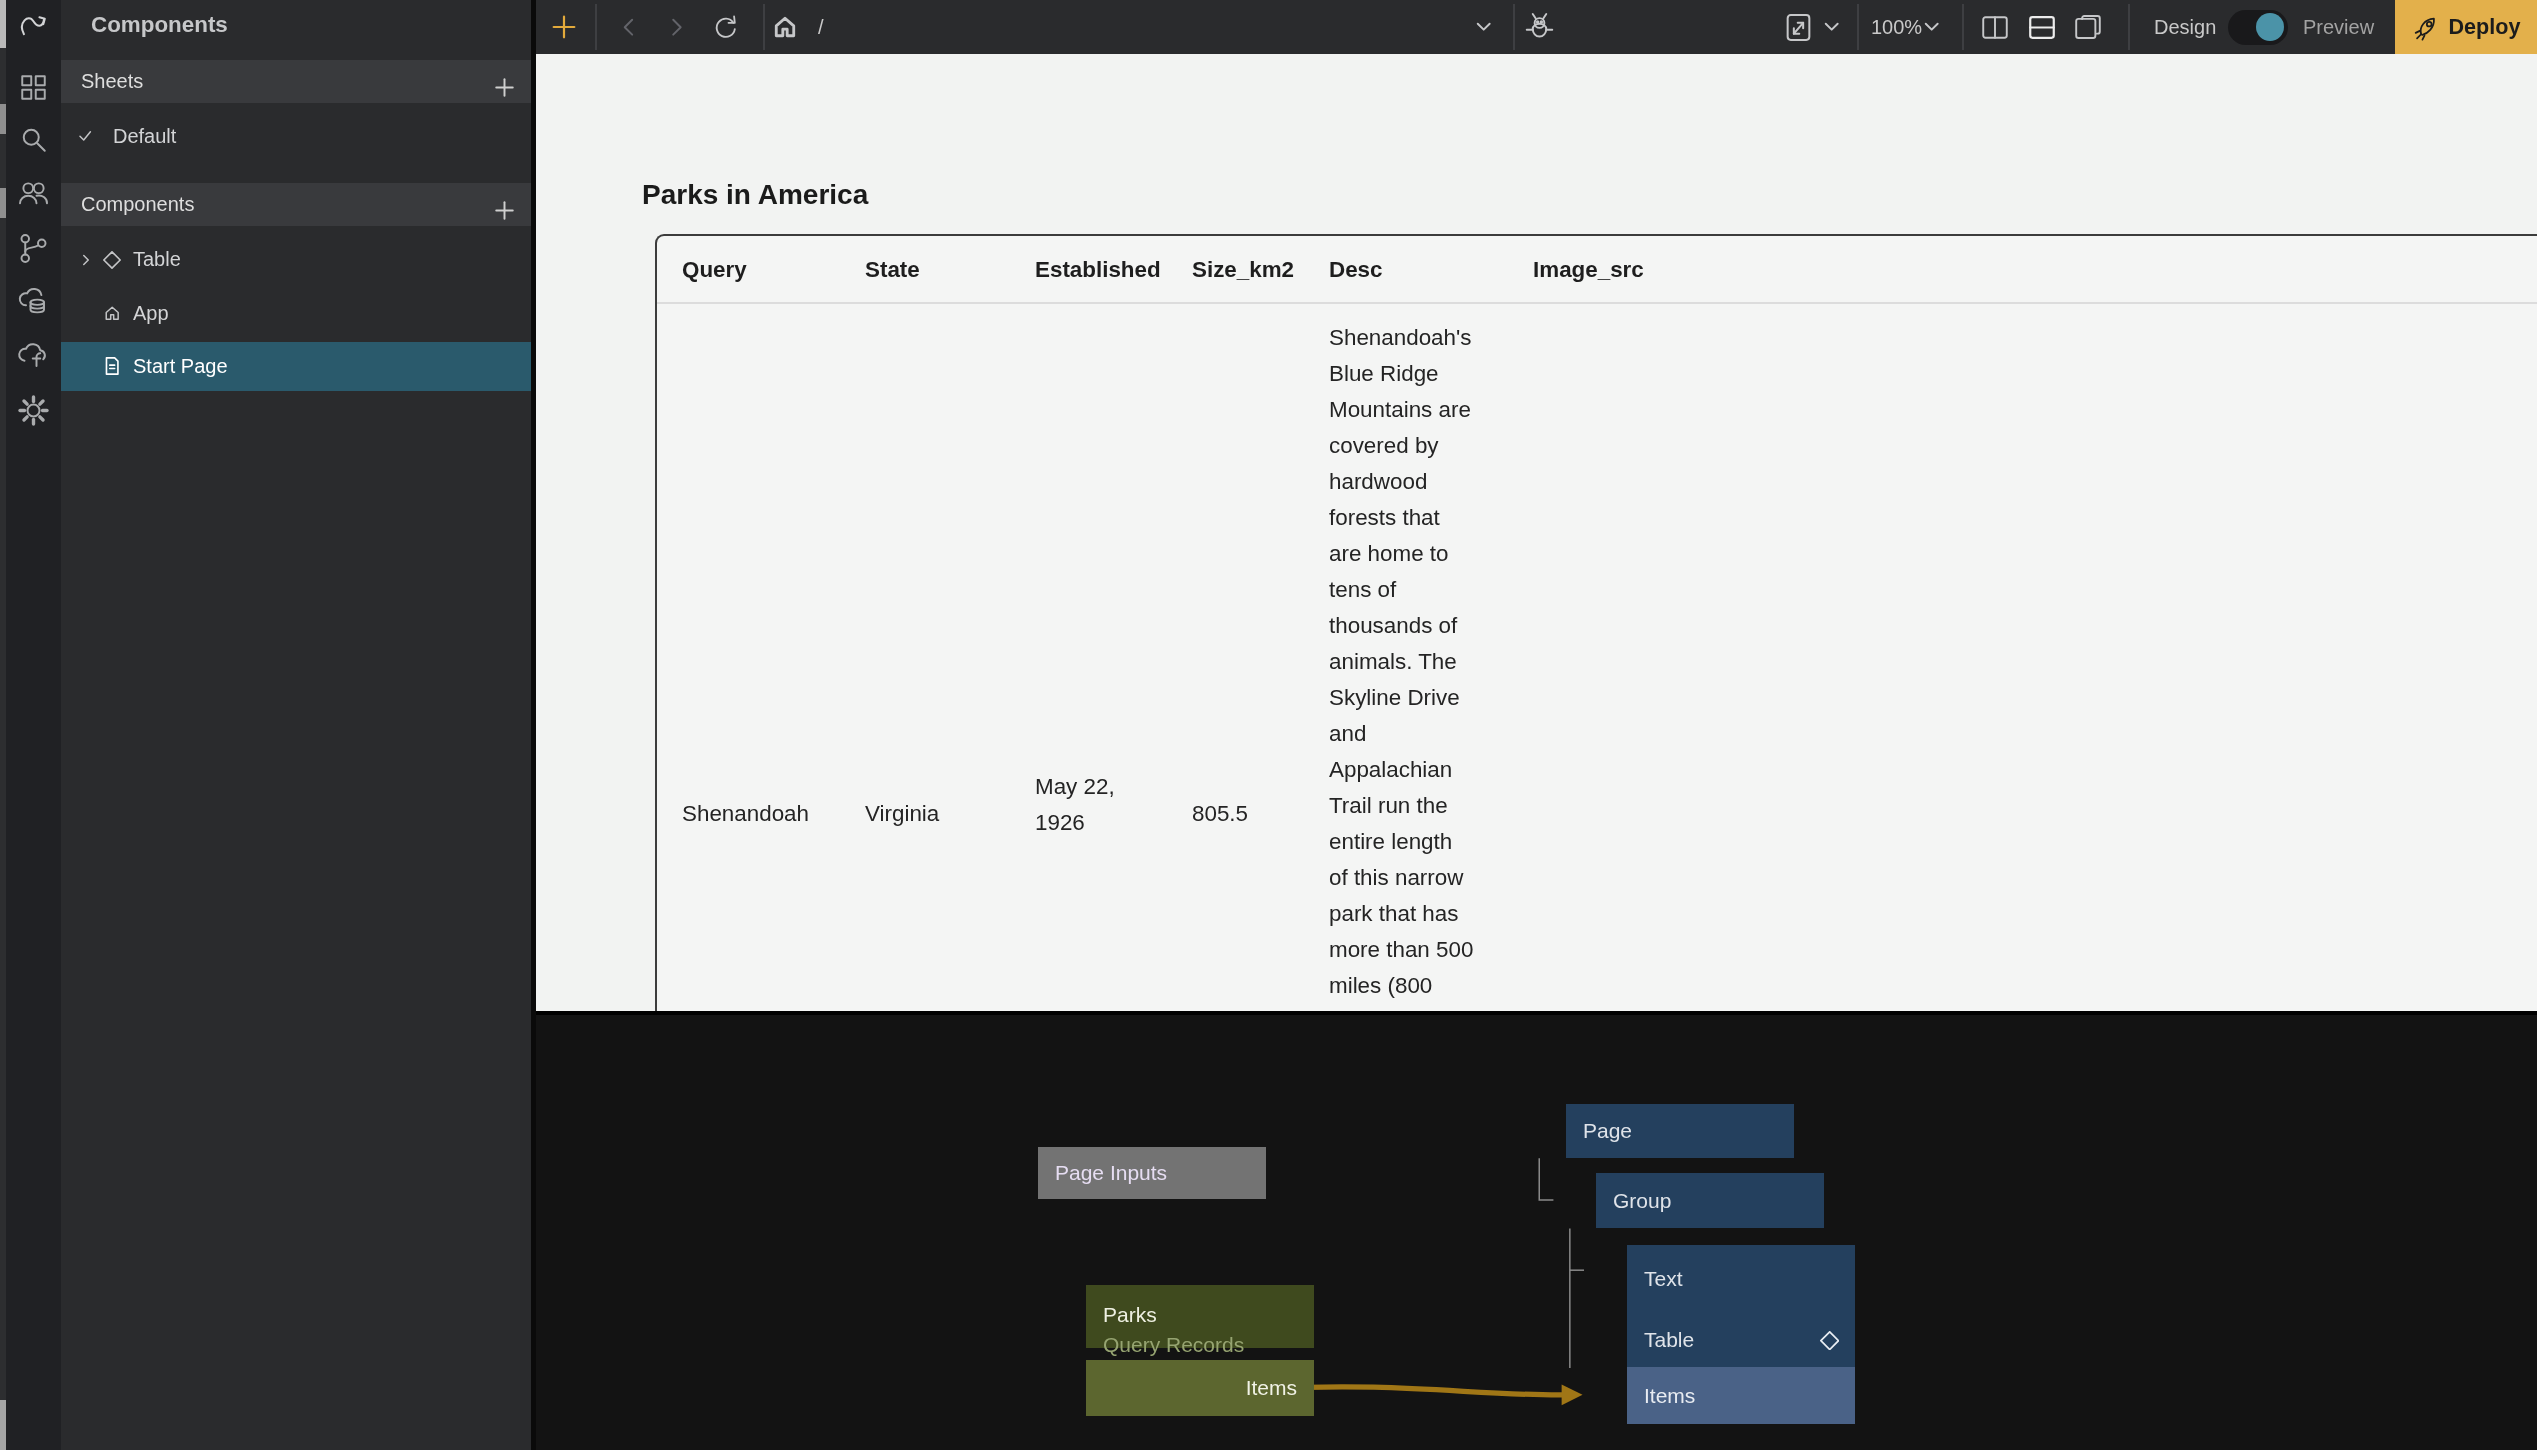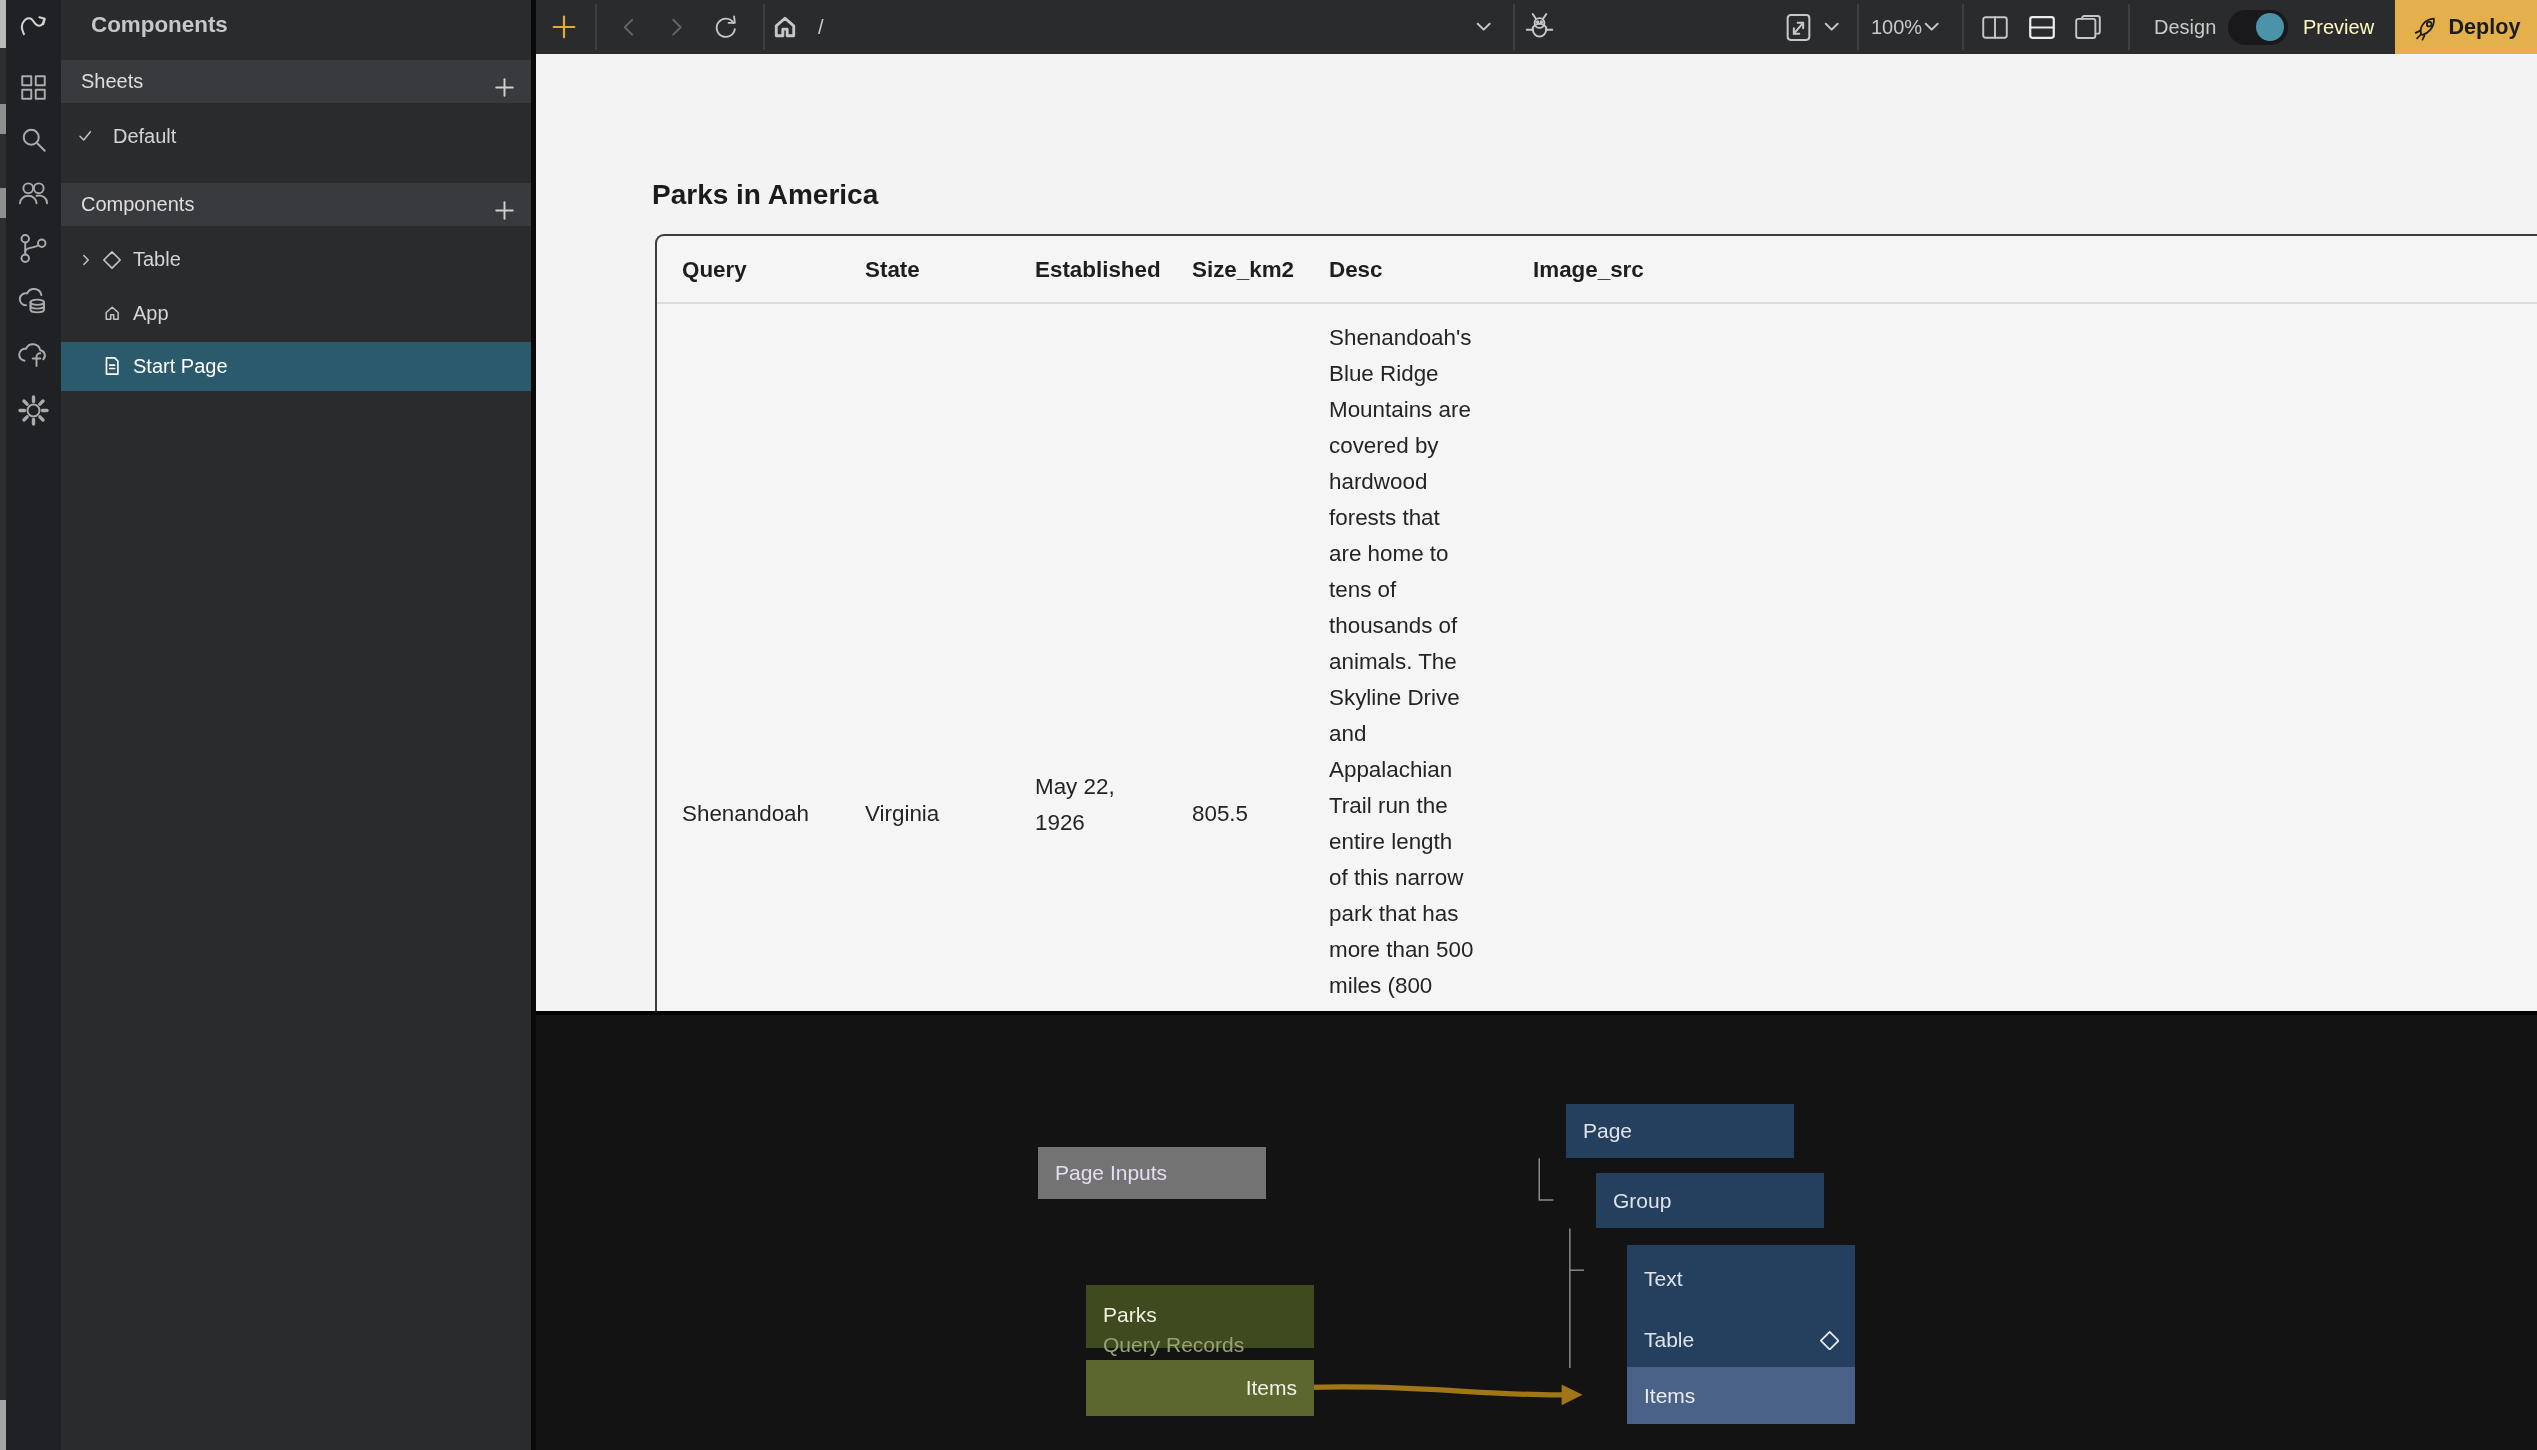--- a/index.html
+++ b/index.html
@@ -41,21 +41,21 @@
   .tbtn.accent svg{stroke:#e3aa3b;stroke-width:3;}
   .ttext{position:absolute;top:0;height:54px;line-height:54px;font-size:20px;color:#c9c9c9;}
   .toggle{position:absolute;left:1692px;top:9.7px;width:60px;height:35px;border-radius:18px;background:#19191b;}
   .toggle .knob{position:absolute;right:3.7px;top:3.7px;width:28px;height:28px;border-radius:50%;background:#4b93a8;}
   .deploy{position:absolute;left:1859px;top:0;width:143px;height:54px;background:#e3b04b;color:#1c1c1c;
           font-size:21.6px;font-weight:bold;display:flex;align-items:center;justify-content:center;gap:9px;}
   .deploy svg{stroke:#1c1c1c;fill:none;stroke-width:2.6;stroke-linecap:round;stroke-linejoin:round;}
 
   
   .canvas{position:absolute;left:536px;top:54px;width:2002px;height:958px;background:#f2f3f2;overflow:hidden;}
-  .page-heading{position:absolute;left:116px;top:125px;font-size:28px;font-weight:bold;color:#1b1b1b;}
+  .page-heading{position:absolute;left:106px;top:125px;font-size:28px;font-weight:bold;color:#1b1b1b;}
   .ptable{position:absolute;left:119px;top:180px;width:1911px;height:778px;background:#f4f5f4;
           border:2.2px solid #3c3c3c;border-right:none;border-bottom:none;border-top-left-radius:9px;}
   .th{position:absolute;top:19.4px;font-size:22.4px;font-weight:bold;color:#1e1e1e;line-height:30px;white-space:nowrap;}
   .thead-sep{position:absolute;top:66px;left:0;width:1911px;height:1.5px;background:#dcdcdc;}
   .td{position:absolute;font-size:22.4px;color:#242424;line-height:31px;white-space:nowrap;}
   .td-lines div{white-space:nowrap;line-height:36px;font-size:22.4px;color:#242424;}
 
   
   .flow{position:absolute;left:536px;top:1011px;width:2002px;height:440px;background:#131313;}
   .flow-topline{position:absolute;top:0;left:0;width:2002px;height:3.7px;background:#000;}
@@ -292,21 +292,21 @@
       <svg width="30" height="28" viewBox="0 0 40 38">
           <path d="M12 8 V7 a3 3 0 0 1 3 -3 h18 a3 3 0 0 1 3 3 v18 a3 3 0 0 1 -3 3 h-1"></path>
           <rect x="4" y="8" width="26" height="26" rx="3"></rect>
         </svg>
     </div>
     <div class="tsep" style="left:1592px;"></div>
     <div class="ttext" style="left:1618px;color:#c9c9c9;">Design</div>
     <div class="toggle">
       <div class="knob"></div>
     </div>
-    <div class="ttext" style="left:1767px;color:#fef9c3;">Preview</div>
+    <div class="ttext" style="left:1767px;color:#a3a3a3;">Preview</div>
     <div class="deploy">
       <svg width="27" height="27" viewBox="0 0 40 40">
           <path d="M12 30 C9 19 17 8 31 7 C32 21 21 29 14 31 Z"></path>
           <circle cx="24" cy="15" r="3.5"></circle>
           <path d="M12 30 l-6 6"></path>
           <path d="M10 25 l-6 3"></path>
           <path d="M17 32 l-3 6"></path>
         </svg>
       <span>Deploy</span>
     </div>

